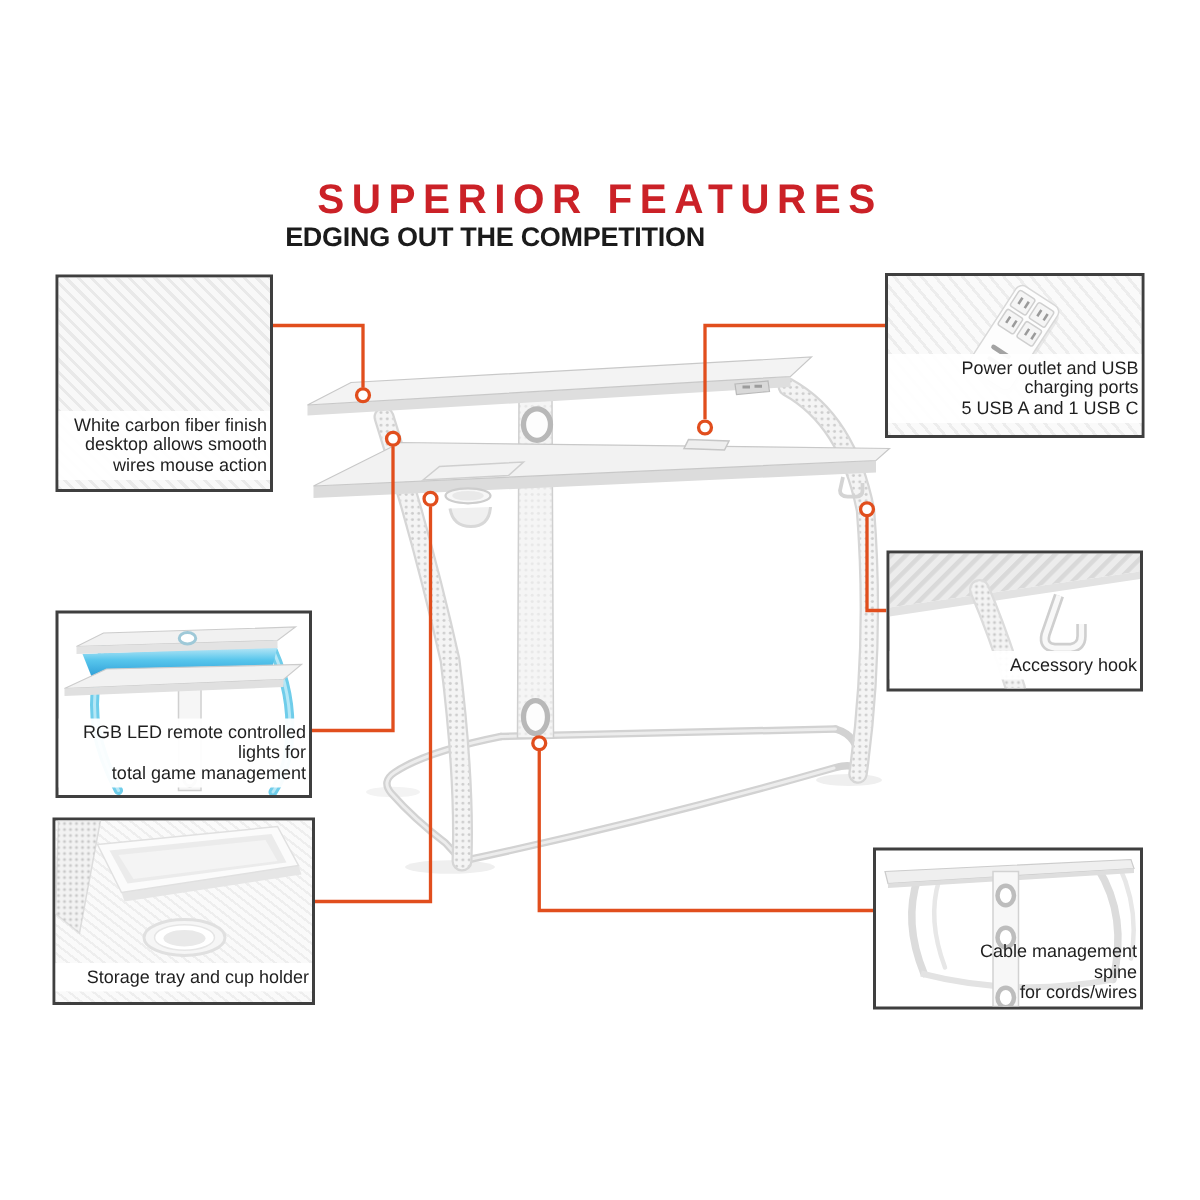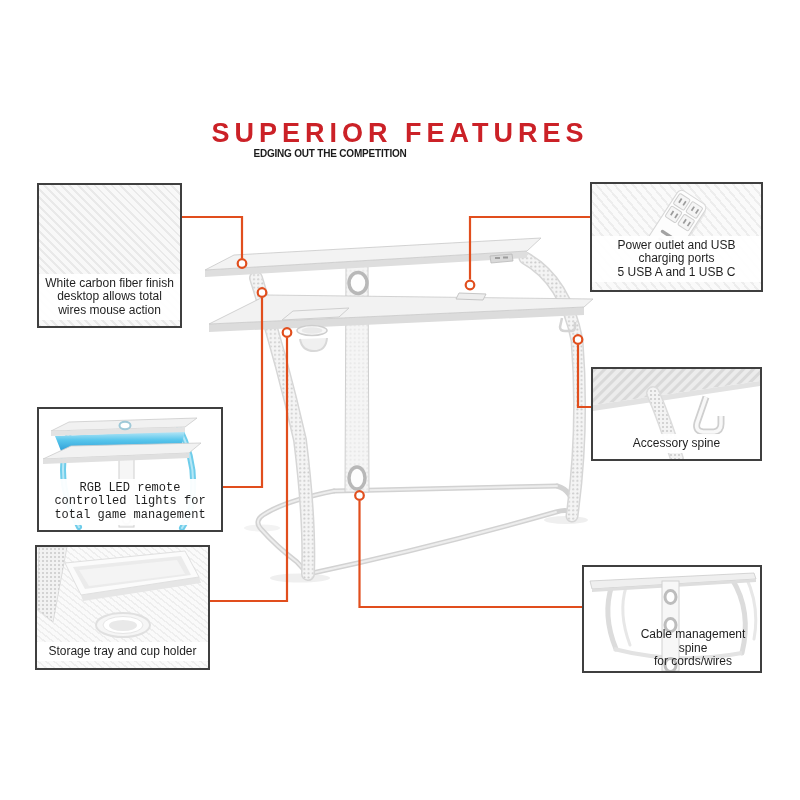--- a/index.html
+++ b/index.html
@@ -5,45 +5,45 @@
   html,body{margin:0;padding:0;background:#fff;}
   body{width:800px;height:800px;position:relative;overflow:hidden;
        font-family:"Liberation Sans",sans-serif;-webkit-font-smoothing:antialiased;}
   .stage{position:absolute;inset:0;width:800px;height:800px;}
 
   
   .title{position:absolute;top:118px;left:0;width:800px;text-align:center;
          font-size:27px;font-weight:800;letter-spacing:5px;color:#cb2127;
          transform:scaleY(1.02);}
   .subtitle{position:absolute;top:148px;left:0;width:660px;text-align:center;
-            font-size:10px;font-weight:700;letter-spacing:-0.2px;color:#1b1b1b;}
+            font-size:18px;font-weight:700;letter-spacing:-0.2px;color:#1b1b1b;}
 
   
   .scene{position:absolute;left:0;top:0;z-index:1;}
 
   
   .callout{position:absolute;z-index:2;border:2px solid #3f3f3f;box-sizing:border-box;
            background:#fff;overflow:hidden;}
   .callout .art{position:absolute;inset:0;}
   .carbon-lg{background:repeating-linear-gradient(45deg,#e9e9e9 0px,#e9e9e9 2px,#f8f8f8 2px,#f8f8f8 6px);}
   .carbon-md{background:repeating-linear-gradient(50deg,#ededed 0px,#ededed 2px,#fafafa 2px,#fafafa 7px);}
   .carbon-fine{background:repeating-linear-gradient(38deg,#eeeeee 0px,#eeeeee 1.5px,#fafafa 1.5px,#fafafa 5px);}
   .caption{position:absolute;left:0;right:0;background:rgba(255,255,255,0.95);
-           text-align:center;color:#1f1f1f;font-size:12px;line-height:13.5px;
+           text-align:right;color:#1f1f1f;font-size:12px;line-height:13.5px;
            padding:3px 2px;}
   .caption span{display:block;}
   .caption.floating{background:transparent;}
 
   #box-desktop{left:37px;top:183px;width:145px;height:145px;}
   #box-desktop .caption{bottom:6px;}
   #box-power{left:590px;top:182px;width:173px;height:110px;}
   #box-power .caption{bottom:8px;}
   #box-hook{left:591px;top:367px;width:171px;height:94px;}
   #box-hook .caption{bottom:6px;}
-  #box-rgb{left:37px;top:407px;width:186px;height:125px;font-family:Liberation Mono, monospace;}
+  #box-rgb{left:37px;top:407px;width:171px;height:125px;}
   #box-rgb .caption{bottom:5px;}
   #box-tray{left:35px;top:545px;width:175px;height:125px;}
   #box-tray .caption{bottom:7px;}
   #box-cable{left:582px;top:565px;width:180px;height:108px;}
   #box-cable .caption{top:58px;background:transparent;padding-left:44px;}
 </style>
 </head>
 <body>
 
 <div class="stage">
@@ -124,21 +124,21 @@
       <circle cx="578" cy="339.5" r="4.3" fill="#ffffff"></circle>
       <path d="M582 607 H359.5 V500.5"></path>
       <circle cx="359.5" cy="495.5" r="4.3" fill="#ffffff"></circle>
     </g>
   </svg>
 
   <div class="callout" id="box-desktop">
     <div class="art carbon-lg"></div>
     <div class="caption">
       <span>White carbon fiber finish</span>
-      <span>desktop allows total</span>
+      <span>desktop allows smooth</span>
       <span>wires mouse action</span>
     </div>
   </div>
 
   <div class="callout" id="box-power">
     <div class="art carbon-md"></div>
     <svg class="art" width="169" height="106" viewBox="0 0 169 106">
       <g transform="rotate(33 84 40)">
         <rect x="70" y="11" width="33" height="66" rx="5" fill="#dadada" opacity="0.55"></rect>
         <rect x="68" y="8" width="33" height="66" rx="5" fill="#fdfdfd" stroke="#d8d8d8"></rect>
@@ -185,21 +185,21 @@
         <path d="M60 24 Q72 52 84 90" stroke="#dcdcdc" stroke-width="14"></path>
         <path d="M60 24 Q72 52 84 90" stroke="#f3f3f3" stroke-width="11"></path>
         <path d="M60 24 Q72 52 84 90" stroke="url(#perfHook)" stroke-width="11"></path>
       </g>
       <g fill="none">
         <path d="M113 28 L104 54 Q102 62 110 63 L121 63 Q128 62 128 55 L128 47" stroke="#cfcfcf" stroke-width="7"></path>
         <path d="M113 28 L104 54 Q102 62 110 63 L121 63 Q128 62 128 55 L128 47" stroke="#f8f8f8" stroke-width="3.5"></path>
       </g>
     </svg>
     <div class="caption">
-      <span>Accessory spine</span>
+      <span>Accessory hook</span>
     </div>
   </div>
 
   <div class="callout" id="box-rgb">
     <svg class="art" width="167" height="121" viewBox="0 0 167 121">
       <defs>
         <linearGradient id="ledGrad" x1="0" y1="0" x2="0" y2="1">
           <stop offset="0" stop-color="#bfe9f7"></stop>
           <stop offset="0.45" stop-color="#58c6ec"></stop>
           <stop offset="1" stop-color="#2f9fd8"></stop>

